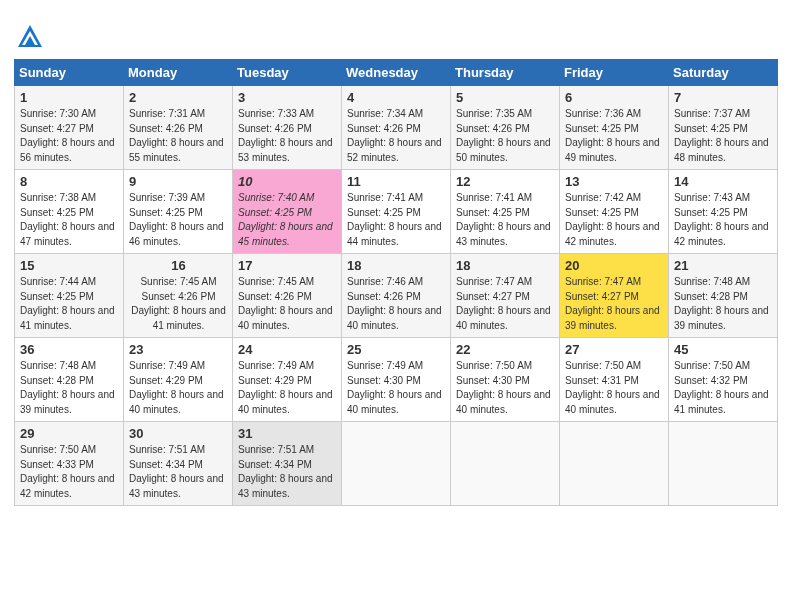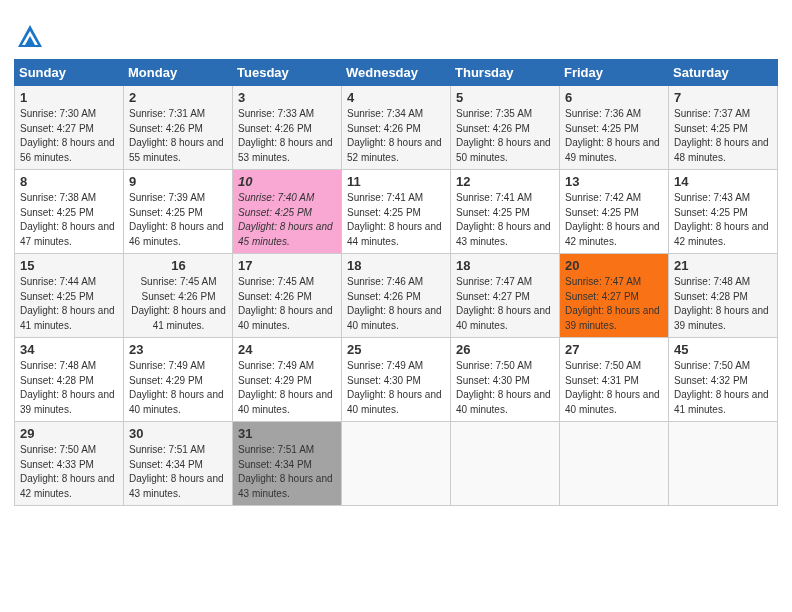--- a/index.html
+++ b/index.html
@@ -167,47 +167,47 @@
           <td style="background: rgb(245, 245, 245);"><span class="day-num">15</span>
 <span class="day-detail">Sunrise: 7:44 AM<br>Sunset: 4:25 PM<br>Daylight: 8 hours and 41 minutes.</span></td>
           <td style="background: rgb(245, 245, 245); text-align: center;"><span class="day-num">16</span>
 <span class="day-detail">Sunrise: 7:45 AM<br>Sunset: 4:26 PM<br>Daylight: 8 hours and 41 minutes.</span></td>
           <td style="background: rgb(245, 245, 245);"><span class="day-num">17</span>
 <span class="day-detail">Sunrise: 7:45 AM<br>Sunset: 4:26 PM<br>Daylight: 8 hours and 40 minutes.</span></td>
           <td style="background: rgb(245, 245, 245); margin-left: 6px;"><span class="day-num">18</span>
 <span class="day-detail">Sunrise: 7:46 AM<br>Sunset: 4:26 PM<br>Daylight: 8 hours and 40 minutes.</span></td>
           <td style="background: rgb(245, 245, 245);"><span class="day-num">18</span>
 <span class="day-detail">Sunrise: 7:47 AM<br>Sunset: 4:27 PM<br>Daylight: 8 hours and 40 minutes.</span></td>
-          <td style="background: #f97316;"><span class="day-num">20</span>
+          <td style="background: #fde047;"><span class="day-num">20</span>
 <span class="day-detail">Sunrise: 7:47 AM<br>Sunset: 4:27 PM<br>Daylight: 8 hours and 39 minutes.</span></td>
           <td style="background: rgb(245, 245, 245);"><span class="day-num">21</span>
 <span class="day-detail">Sunrise: 7:48 AM<br>Sunset: 4:28 PM<br>Daylight: 8 hours and 39 minutes.</span></td>
         </tr>
         <tr>
-          <td style="background: rgb(255, 255, 255);"><span class="day-num">34</span>
+          <td style="background: rgb(255, 255, 255);"><span class="day-num">36</span>
 <span class="day-detail">Sunrise: 7:48 AM<br>Sunset: 4:28 PM<br>Daylight: 8 hours and 39 minutes.</span></td>
           <td style="background: rgb(255, 255, 255);"><span class="day-num">23</span>
 <span class="day-detail">Sunrise: 7:49 AM<br>Sunset: 4:29 PM<br>Daylight: 8 hours and 40 minutes.</span></td>
           <td style="background: rgb(255, 255, 255);"><span class="day-num">24</span>
 <span class="day-detail">Sunrise: 7:49 AM<br>Sunset: 4:29 PM<br>Daylight: 8 hours and 40 minutes.</span></td>
           <td style="background: rgb(255, 255, 255);"><span class="day-num">25</span>
 <span class="day-detail">Sunrise: 7:49 AM<br>Sunset: 4:30 PM<br>Daylight: 8 hours and 40 minutes.</span></td>
-          <td style="background: rgb(255, 255, 255);"><span class="day-num">26</span>
+          <td style="background: rgb(255, 255, 255);"><span class="day-num">22</span>
 <span class="day-detail">Sunrise: 7:50 AM<br>Sunset: 4:30 PM<br>Daylight: 8 hours and 40 minutes.</span></td>
           <td style="background: rgb(255, 255, 255);"><span class="day-num">27</span>
 <span class="day-detail">Sunrise: 7:50 AM<br>Sunset: 4:31 PM<br>Daylight: 8 hours and 40 minutes.</span></td>
           <td style="background: rgb(255, 255, 255);"><span class="day-num">45</span>
 <span class="day-detail">Sunrise: 7:50 AM<br>Sunset: 4:32 PM<br>Daylight: 8 hours and 41 minutes.</span></td>
         </tr>
         <tr>
           <td style="background: rgb(245, 245, 245);"><span class="day-num">29</span>
 <span class="day-detail">Sunrise: 7:50 AM<br>Sunset: 4:33 PM<br>Daylight: 8 hours and 42 minutes.</span></td>
           <td style="background: rgb(245, 245, 245);"><span class="day-num">30</span>
 <span class="day-detail">Sunrise: 7:51 AM<br>Sunset: 4:34 PM<br>Daylight: 8 hours and 43 minutes.</span></td>
-          <td style="background: #a3a3a3;"><span class="day-num">31</span>
+          <td style="background: #e5e5e5;"><span class="day-num">31</span>
 <span class="day-detail">Sunrise: 7:51 AM<br>Sunset: 4:34 PM<br>Daylight: 8 hours and 43 minutes.</span></td>
           <td class="empty-cell" style="background: rgb(245, 245, 245);"></td>
           <td class="empty-cell" style="background: rgb(245, 245, 245);"></td>
           <td class="empty-cell" style="background: rgb(245, 245, 245);"></td>
           <td class="empty-cell" style="background: rgb(245, 245, 245);"></td>
         </tr>
       </tbody>
   </table>
 </div>
 

